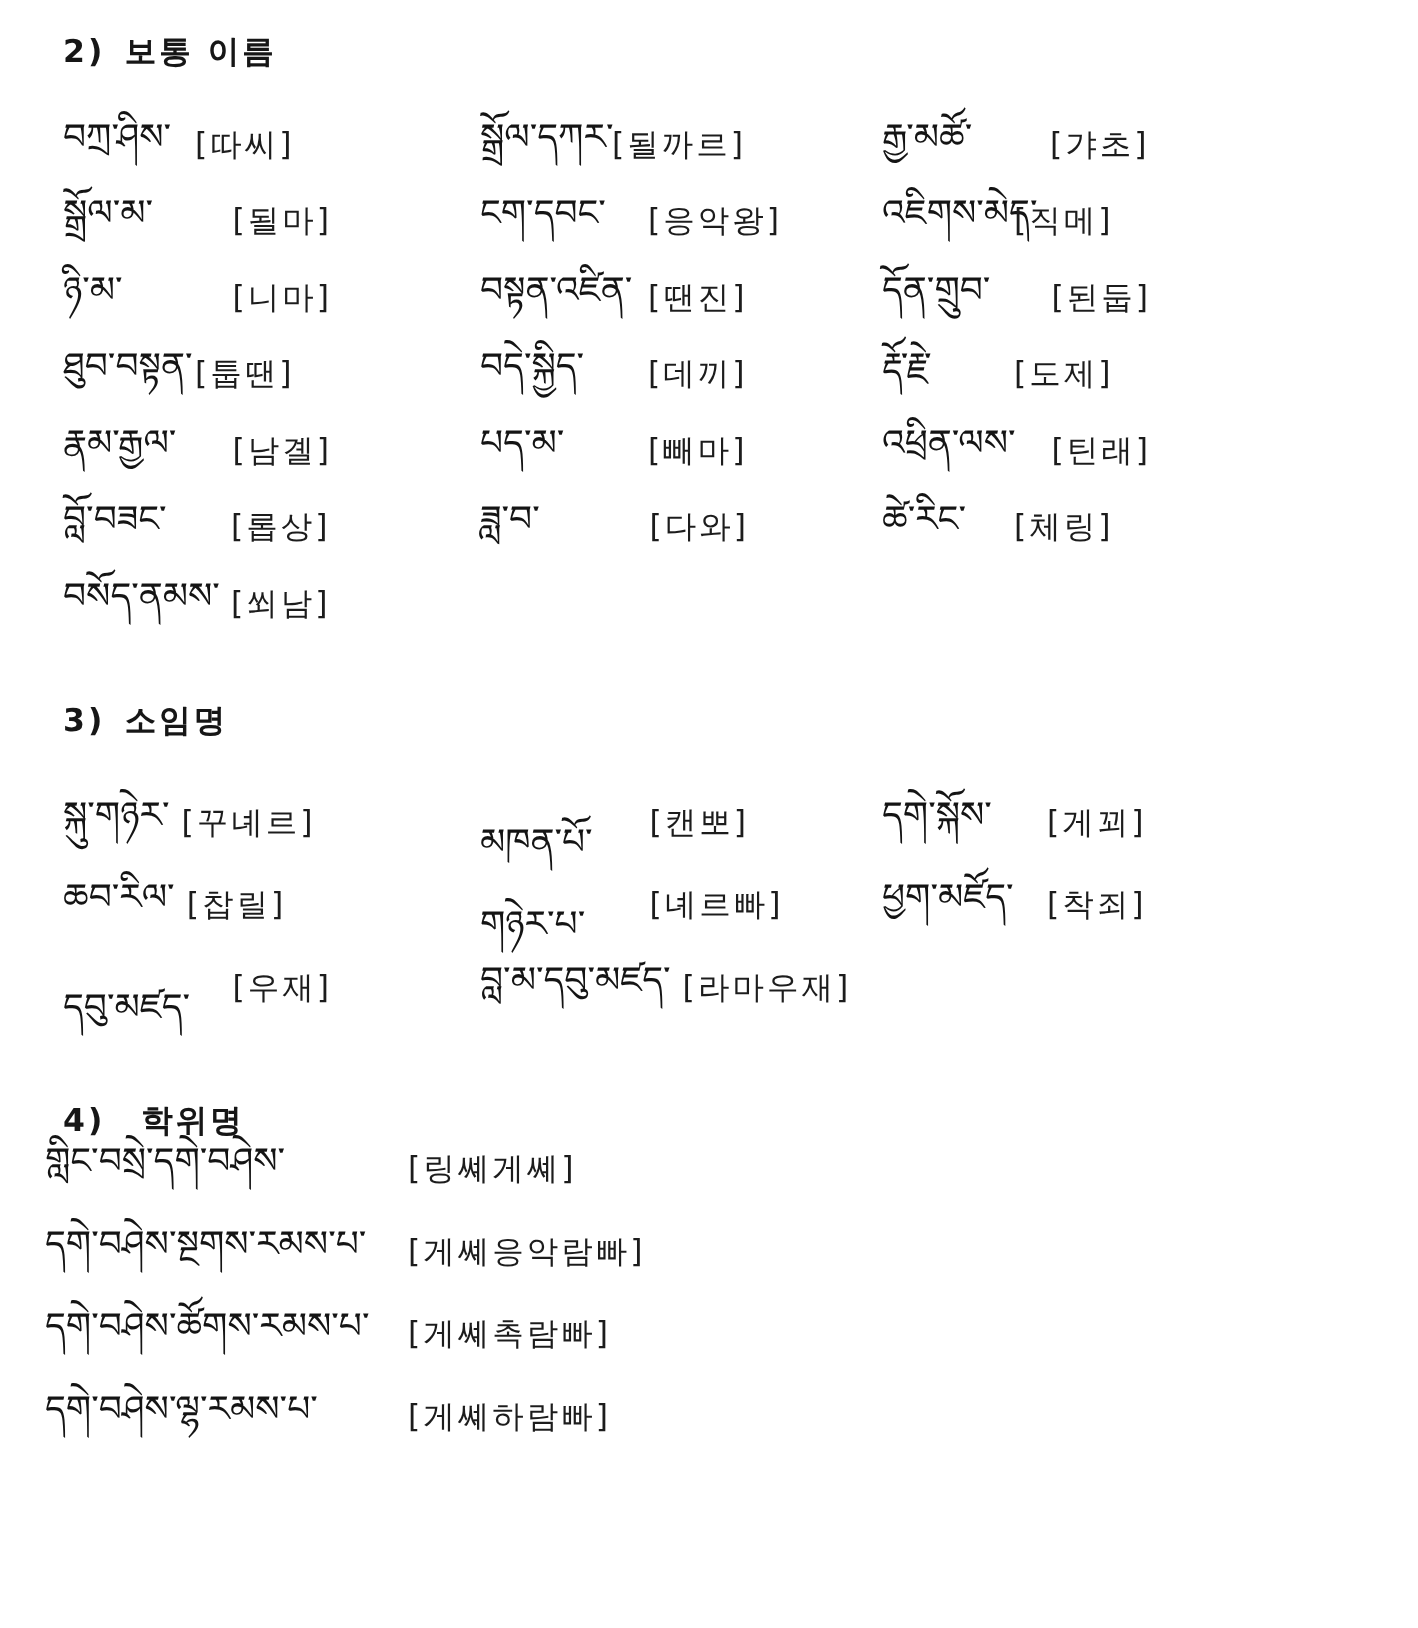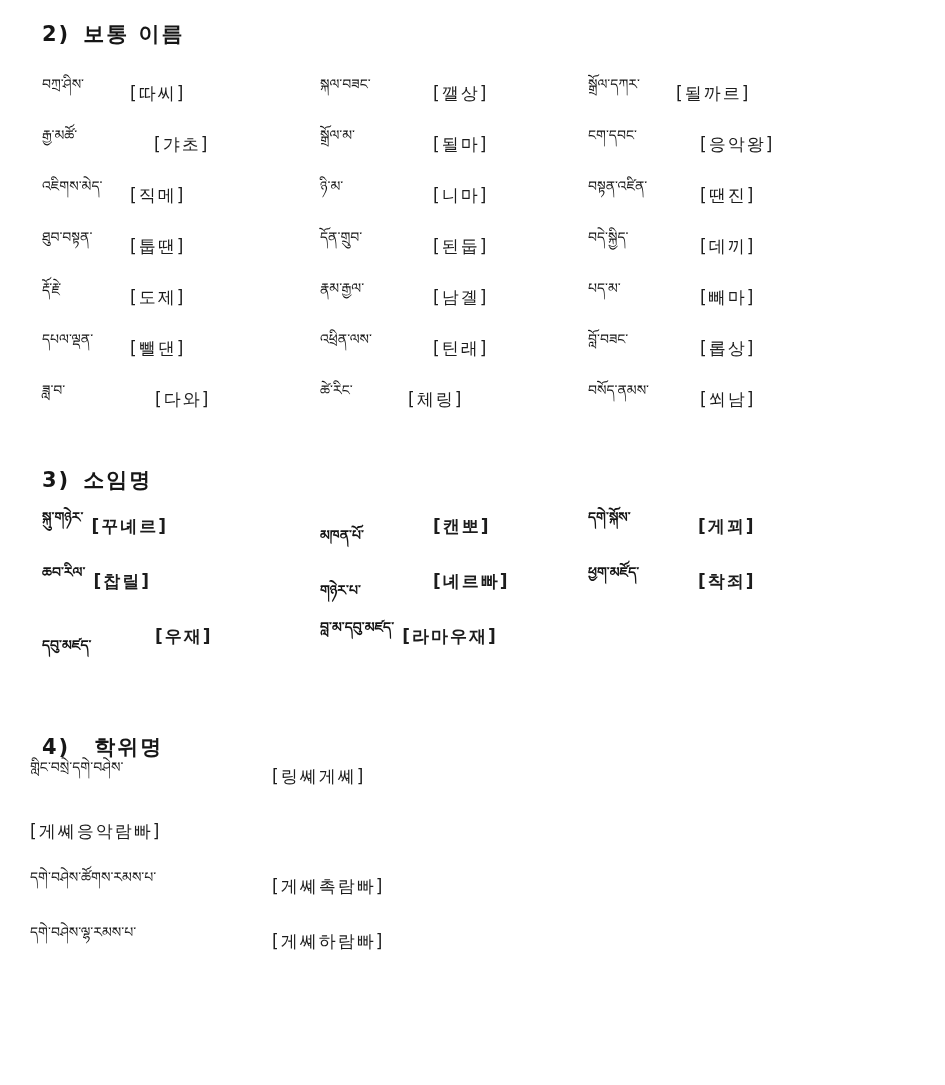--- a/index.html
+++ b/index.html
@@ -37,44 +37,43 @@
     display: grid;
   }
   .grid-sec2 {
     left: 42px;
     top: 76px;
     grid-template-columns: 278px 268px 330px;
     grid-auto-rows: 51px;
   }
   .grid-sec3 {
     left: 42px;
-    top: 509px;
+    top: 528px;
     grid-template-columns: 278px 268px 330px;
     grid-auto-rows: 55px;
-    font-weight: bold;
   }
   .list-sec4 {
     position: absolute;
     left: 30px;
     top: 759px;
   }
   .list-sec4 .cell { height: 55px; }
 
   .cell {
     display: flex;
     align-items: flex-start;
   }
   .tib {
-    font-size: 14px;
+    font-size: 24px;
     line-height: 1.25;
     color: #141414;
     white-space: nowrap;
   }
   .kor {
-    font-size: 17px;
+    font-size: 21px;
     padding-top: 6px;
     letter-spacing: 2px;
     color: #1c1c1c;
     white-space: nowrap;
   }
   
   .grid-sec2 .c1 .tib { width: 88px; }
   .grid-sec2 .c2 .tib { width: 113px; }
   .grid-sec2 .c3 .tib { width: 112px; }
   .grid-sec3 .c1 .tib { margin-right: 8px; }
@@ -90,24 +89,20 @@
   <div class="sec-header sec2-header">
     <span>2)</span>
     <span>보통 이름</span>
   </div>
 
   <div class="grid grid-sec2">
     <div class="cell c1">
         <span class="tib">བཀྲ་ཤིས་</span>
         <span class="kor">[따씨]</span>
       </div>
-    <div class="cell c2">
-        <span class="tib">སྐལ་བཟང་</span>
-        <span class="kor">[깰상]</span>
-      </div>
     <div class="cell c1">
         <span class="tib">སྒྲོལ་དཀར་</span>
         <span class="kor">[될까르]</span>
       </div>
 
     <div class="cell c3">
         <span class="tib">རྒྱ་མཚོ་</span>
         <span class="kor">[갸초]</span>
       </div>
     <div class="cell c2">
@@ -125,50 +120,46 @@
       </div>
     <div class="cell c2">
         <span class="tib">ཉི་མ་</span>
         <span class="kor">[니마]</span>
       </div>
     <div class="cell c3">
         <span class="tib">བསྟན་འཛིན་</span>
         <span class="kor">[땐진]</span>
       </div>
 
+    <div class="cell c2">
+        <span class="tib">དོན་གྲུབ་</span>
+        <span class="kor">[된둡]</span>
+      </div>
     <div class="cell c1">
         <span class="tib">ཐུབ་བསྟན་</span>
         <span class="kor">[툽땐]</span>
       </div>
-    <div class="cell c2">
-        <span class="tib">དོན་གྲུབ་</span>
-        <span class="kor">[된둡]</span>
-      </div>
     <div class="cell c3">
         <span class="tib">བདེ་སྐྱིད་</span>
         <span class="kor">[데끼]</span>
       </div>
 
     <div class="cell c1">
         <span class="tib">རྡོ་རྗེ་</span>
         <span class="kor">[도제]</span>
       </div>
     <div class="cell c2">
         <span class="tib">རྣམ་རྒྱལ་</span>
         <span class="kor">[남곌]</span>
       </div>
     <div class="cell c3">
         <span class="tib">པད་མ་</span>
         <span class="kor">[빼마]</span>
       </div>
 
-    <div class="cell c1">
-        <span class="tib">དཔལ་ལྡན་</span>
-        <span class="kor">[뺄댄]</span>
-      </div>
     <div class="cell c2">
         <span class="tib">འཕྲིན་ལས་</span>
         <span class="kor">[틴래]</span>
       </div>
     <div class="cell c3">
         <span class="tib">བློ་བཟང་</span>
         <span class="kor">[롭상]</span>
       </div>
 
     <div class="cell c2">
@@ -232,20 +223,21 @@
     <span>4)</span>
     <span>학위명</span>
   </div>
 
   <div class="list-sec4">
     <div class="cell">
         <span class="tib">གླིང་བསྲེ་དགེ་བཤེས་</span>
         <span class="kor">[링쎼게쎼]</span>
       </div>
     <div class="cell">
+        <span class="tib">དགེ་བཤེས་སྔགས་རམས་པ་</span>
         <span class="kor">[게쎼응악람빠]</span>
       </div>
     <div class="cell">
         <span class="tib">དགེ་བཤེས་ཚོགས་རམས་པ་</span>
         <span class="kor">[게쎼촉람빠]</span>
       </div>
     <div class="cell">
         <span class="tib">དགེ་བཤེས་ལྷ་རམས་པ་</span>
         <span class="kor">[게쎼하람빠]</span>
       </div>

